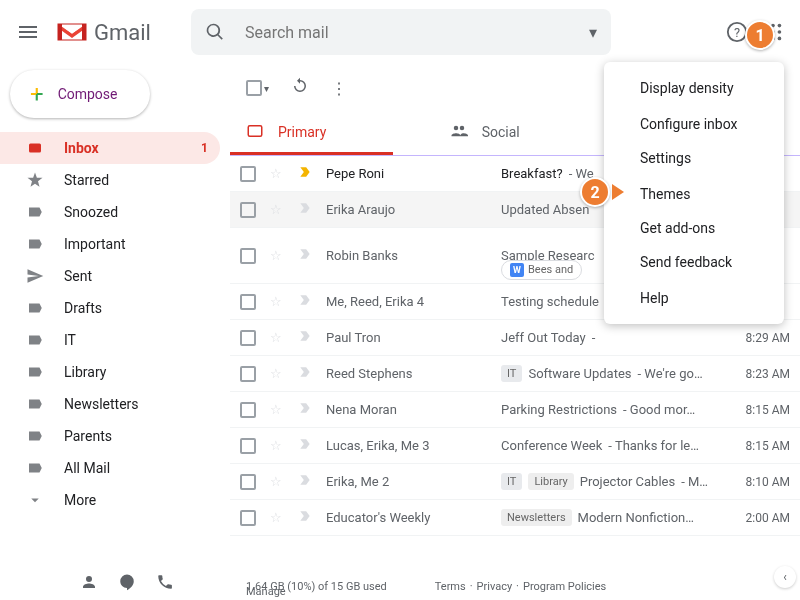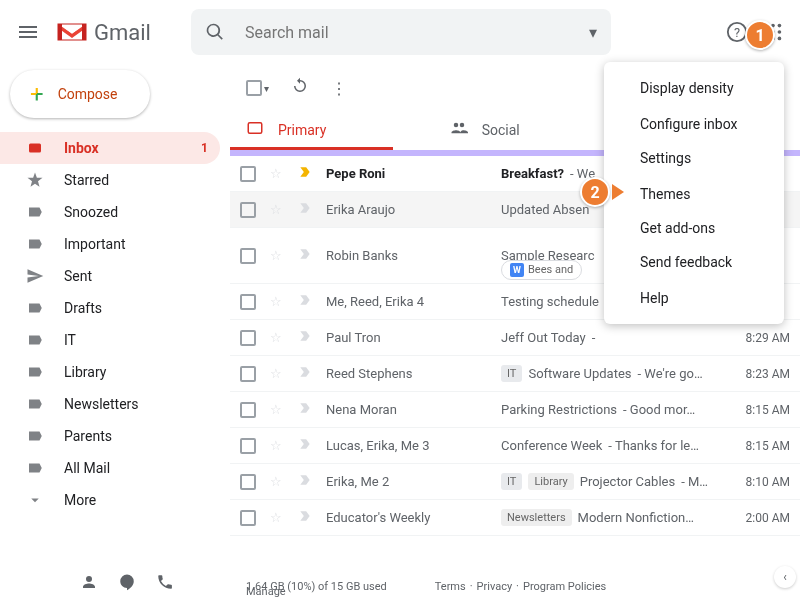--- a/index.html
+++ b/index.html
@@ -14,44 +14,44 @@
 .search-input { flex:1; border:none; background:transparent; font-size:16px; margin-left:12px; outline:none; color:#5f6368; }
 .dropdown-icon { color:#5f6368; }
 .header-right { margin-left:auto; display:flex; align-items:center; gap:14px; }
 .hdr-icon { color:#5f6368; width:22px; height:22px; cursor:pointer; }
 .callout { width:30px; height:30px; border-radius:50%; background:#ed7d31; color:#fff; display:flex; align-items:center; justify-content:center; font-weight:bold; font-size:16px; border:2px solid #fff; box-shadow:0 1px 3px rgba(0,0,0,.3); }
 .callout.c1 { position:absolute; top:20px; right:25px; z-index:20; }
 .callout-wrap { position:absolute; top:177px; right:176px; z-index:20; display:flex; align-items:center; }
 .callout-arrow { width:0; height:0; border-top:8px solid transparent; border-bottom:8px solid transparent; border-left:12px solid #ed7d31; margin-left:2px; }
 .main { display:flex; height:calc(100% - 64px - 28px); }
 .sidebar { width:230px; padding-top:6px; }
-.compose { margin:0 0 14px 10px; height:48px; width:140px; border:none; background:#fff; border-radius:24px; box-shadow:0 1px 3px rgba(0,0,0,.3); display:flex; align-items:center; padding:0 20px; cursor:pointer; font-size:14px; color:#c2410c; gap:14px; }
+.compose { margin:0 0 14px 10px; height:48px; width:140px; border:none; background:#fff; border-radius:24px; box-shadow:0 1px 3px rgba(0,0,0,.3); display:flex; align-items:center; padding:0 20px; cursor:pointer; font-size:14px; color:#701a75; gap:14px; }
 .plus { font-size:24px; position:relative; }
 .plus::before { content:"+"; background:linear-gradient(135deg,#ea4335 25%,#fbbc04 25% 50%,#34a853 50% 75%,#4285f4 75%); -webkit-background-clip:text; color:transparent; font-weight:400; }
 .nav-item { height:32px; display:flex; align-items:center; padding:0 12px 0 26px; border-radius:0 16px 16px 0; font-size:14px; color:#202124; cursor:pointer; margin-right:10px; }
 .nav-item.active { background:#fce8e6; color:#d93025; font-weight:bold; }
 .nav-item .nicon { width:20px; margin-right:18px; color:#5f6368; display:flex; }
 .nav-item.active .nicon { color:#d93025; }
 .nav-badge { margin-left:auto; font-size:12px; }
 .content { flex:1; display:flex; flex-direction:column; }
 .toolbar { height:48px; display:flex; align-items:center; padding:0 16px; }
 .checkbox { width:16px; height:16px; border:2px solid #9aa0a6; border-radius:2px; }
 .tb-chev { margin-left:2px; color:#5f6368; font-size:10px; }
 .tb-icon { color:#5f6368; margin-left:22px; cursor:pointer; }
 .tb-right { margin-left:auto; display:flex; align-items:center; gap:8px; color:#5f6368; font-size:12px; }
 .nav-arrow { padding:4px 8px; cursor:pointer; font-size:16px; }
 .gear { width:22px; height:22px; cursor:pointer; }
-.tabs { display:flex; height:44px; border-bottom:6px solid #c4b5fd;gap:41px; }
+.tabs { display:flex; height:44px; border-bottom:1px solid #c4b5fd;gap:41px; }
 .tab { flex:1; max-width:170px; display:flex; align-items:center; padding:0 16px; font-size:14px; color:#5f6368; cursor:pointer; border-bottom:3px solid transparent; gap:14px; }
 .tab.active { color:#d93025; border-bottom-color:#d93025; }
 .tab .ticon { width:18px; }
 .email-list { flex:1; overflow:hidden; }
 .email-row { height:36px; display:flex; align-items:center; padding:0 10px; font-size:13px; color:#5f6368; border-bottom:1px solid #f1f3f4; cursor:pointer; }
 .email-row.sel { background:#f5f5f5; }
-.email-row.unread .sender, .email-row.unread .subject { color:#202124; font-weight:bold; }
+.email-row.unread .sender, .email-row.unread .subject { color:#202124; font-weight:normal; }
 .star { width:18px; margin:0 10px 0 14px; color:#dadce0; }
 .imp { width:14px; margin-right:14px; color:#dadce0; }
 .imp.y { color:#f4b400; }
 .sender { width:175px; white-space:nowrap; overflow:hidden; }
 .subj-area { flex:1; display:flex; align-items:center; overflow:hidden; white-space:nowrap; gap:6px; }
 .chip { padding:2px 6px; border-radius:3px; font-size:11px; background:#eee; color:#666; }
 .chip.it { background:#e8eaed; }
 .chip.att { background:#fff; border:1px solid #dadce0; border-radius:12px; padding:2px 8px; display:flex; align-items:center; gap:4px; }
 .chip.att .w { background:#4285f4; color:#fff; width:14px; height:14px; border-radius:2px; display:flex; align-items:center; justify-content:center; font-size:9px; font-weight:bold; }
 .subject { white-space:nowrap; }

